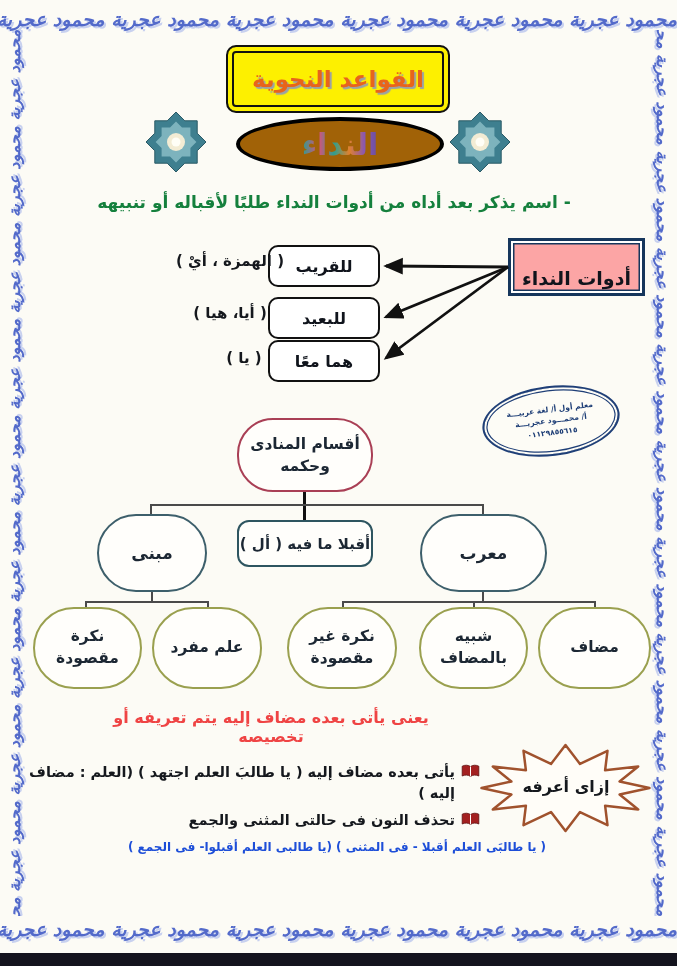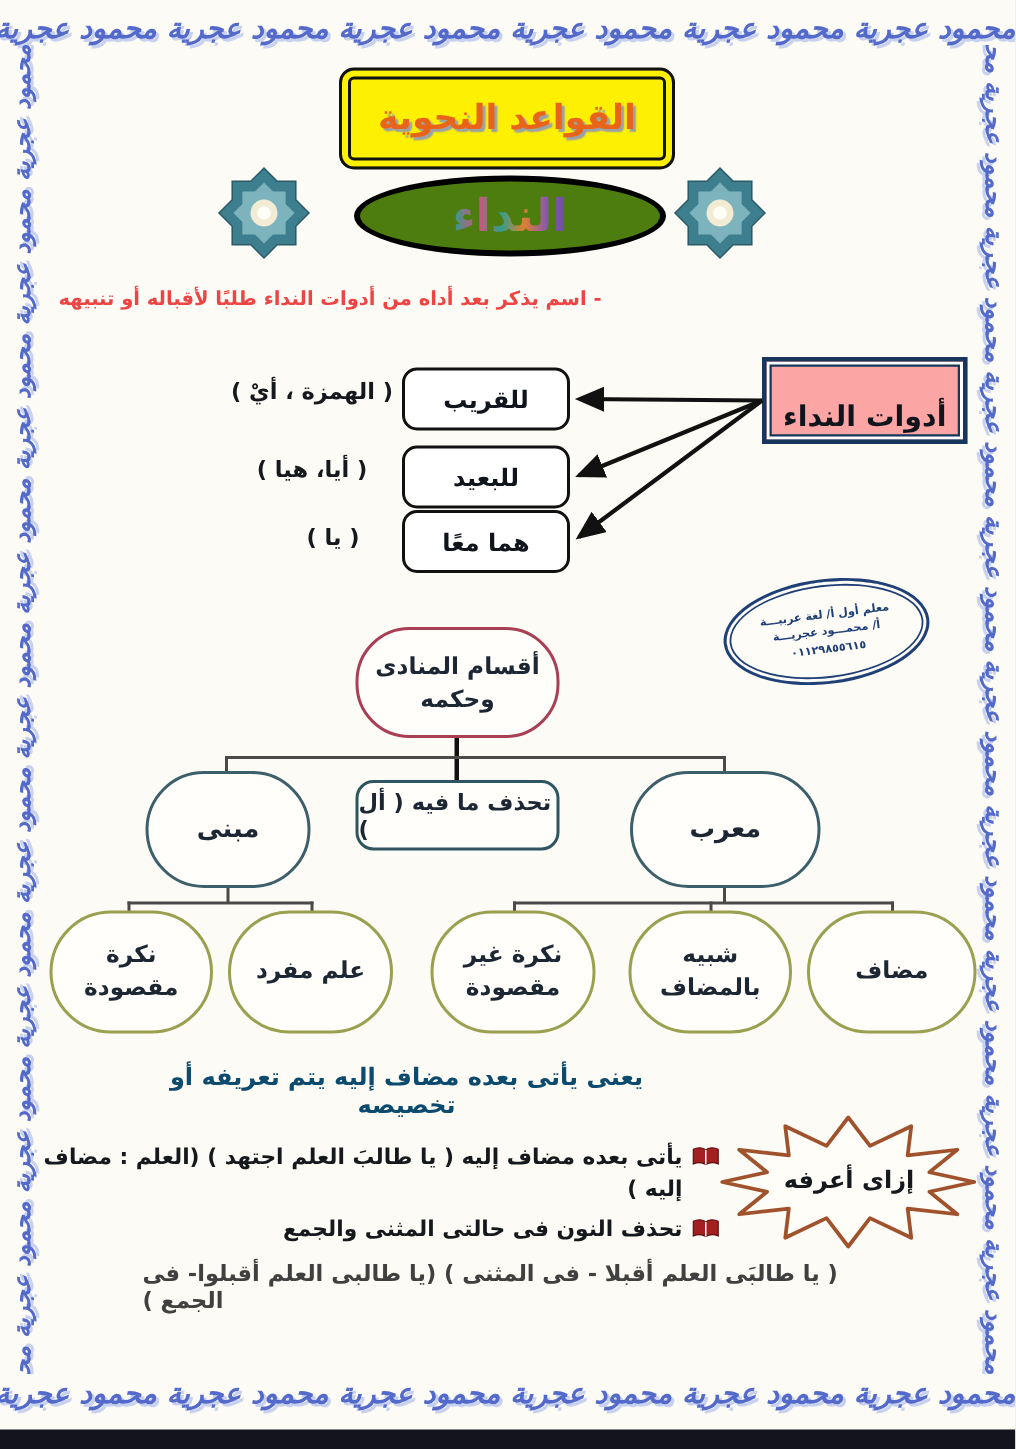--- a/index.html
+++ b/index.html
@@ -30,50 +30,50 @@
   }
   .banner-text { font-size:23px; font-weight:bold; color:var(--banner-text,#e8641b);
                  text-shadow:2px 2px 1px #9aa0a8; }
 
   .star-ornament { position:absolute; width:64px; height:64px; }
   .star-left  { left:144px; top:110px; }
   .star-right { left:448px; top:110px; }
 
   .title-oval {
     position:absolute; left:236px; top:117px; width:208px; height:54px;
-    border:4px solid #000; border-radius:50%; background:#4d7c0f;
+    border:4px solid #000; border-radius:50%; background:#a16207;
     display:flex; align-items:center; justify-content:center;
   }
   .title-word { font-size:30px; font-weight:bold; color:#7b4fa0; letter-spacing:6px; }
   @supports (-webkit-background-clip: text) {
     .title-word {
       background:linear-gradient(to left,#6a4fa0 0%,#8a57b0 18%,#e0812e 38%,#2e9e8e 58%,#d5527c 78%,#2e9e8e 100%);
       -webkit-background-clip:text; background-clip:text; color:transparent;
     }
   }
 
   
-  .intro-line { position:absolute; right:48px; top:192px; width:590px; text-align:left;
-                font-size:13px; font-weight:bold; color:#ef4444; }
+  .intro-line { position:absolute; right:48px; top:192px; width:590px; text-align:center;
+                font-size:17px; font-weight:bold; color:#15803d; }
 
   
   .adawat-box {
     position:absolute; left:508px; top:238px; width:137px; height:58px;
     background:#fca5a5; border:3px solid var(--accent-navy,#16365c);
     box-shadow: inset 0 0 0 2px #fff, inset 0 0 0 3.5px var(--accent-navy,#16365c);
     display:flex; align-items:flex-end; justify-content:center; padding-bottom:4px;
     font-size:19px; font-weight:bold; color:#10141c;
   }
   .tool-box {
     position:absolute; left:268px; width:112px; height:42px;
     background:#fff; border:2.5px solid #111; border-radius:10px;
     display:flex; align-items:center; justify-content:center;
     font-size:16px; font-weight:bold; color:#10141c;
   }
-  .tool-particles { position:absolute; text-align:center; font-size:15px; font-weight:bold; color:#15181d; }
+  .tool-particles { position:absolute; text-align:center; font-size:15px; font-weight:bold; color:#15181d;margin-left:22px; }
   .arrows-svg { position:absolute; left:378px; top:240px; width:134px; height:126px; }
 
   
   .stamp {
     position:absolute; left:482px; top:386px; width:138px; height:70px;
     border:2.5px solid #1f3f77; border-radius:50%;
     box-shadow: inset 0 0 0 2px #fdfcf6, inset 0 0 0 3.2px #1f3f77;
     transform:rotate(-7deg); background:#fdfcf6;
     display:flex; flex-direction:column; align-items:center; justify-content:center;
     color:#1f3f77; font-size:7.5px; font-weight:bold; line-height:1.55; text-align:center;
@@ -96,30 +96,30 @@
   .conn-thick { background:#111; }
 
   
   .badge {
     position:absolute; left:456px; top:699px; width:186px; height:38px;
     background:var(--badge-bg,#f8ef00); border:1.8px solid #111; border-radius:20px;
     display:flex; align-items:center; justify-content:center;
     font-size:16px; font-weight:bold; color:var(--badge-text,#136f1c);
   }
   .definition { position:absolute; left:92px; top:708px; width:358px; text-align:center;
-                font-size:16px; font-weight:bold; color:#0c4a6e; }
+                font-size:16px; font-weight:bold; color:#ef4444; }
   .burst-wrap { position:absolute; left:477px; top:742px; width:178px; height:92px; }
   .burst-label { position:absolute; inset:0; display:flex; align-items:center; justify-content:center;
                  font-size:16px; font-weight:bold; color:#15181d; padding-bottom:4px; }
   .points { position:absolute; left:28px; top:762px; width:452px; }
   .point { display:flex; align-items:flex-start; gap:6px; margin-bottom:5.5px;
            font-size:14.5px; font-weight:bold; color:#15181d; line-height:1.45; }
   .book-icon { flex:0 0 auto; margin-top:2px; }
-  .example-line { position:absolute; left:95px; top:840px; width:484px; text-align:left;
-                  font-size:15px; font-weight:bold; color:#404040; }
+  .example-line { position:absolute; left:95px; top:840px; width:484px; text-align:center;
+                  font-size:12px; font-weight:bold; color:#1d4ed8; }
 </style>
 </head>
 <body>
 
 <div class="page">
 
   <div class="wm wm-top">محمود عجرية  محمود عجرية  محمود عجرية  محمود عجرية  محمود عجرية  محمود عجرية  محمود عجرية  محمود عجرية  محمود عجرية  محمود عجرية  محمود عجرية  محمود عجرية</div>
   <div class="wm wm-bottom">محمود عجرية  محمود عجرية  محمود عجرية  محمود عجرية  محمود عجرية  محمود عجرية  محمود عجرية  محمود عجرية  محمود عجرية  محمود عجرية  محمود عجرية  محمود عجرية</div>
   <div class="wm wm-side wm-left">محمود عجرية  محمود عجرية  محمود عجرية  محمود عجرية  محمود عجرية  محمود عجرية  محمود عجرية  محمود عجرية  محمود عجرية  محمود عجرية  محمود عجرية  محمود عجرية  محمود عجرية  محمود عجرية</div>
   <div class="wm wm-side wm-right">محمود عجرية  محمود عجرية  محمود عجرية  محمود عجرية  محمود عجرية  محمود عجرية  محمود عجرية  محمود عجرية  محمود عجرية  محمود عجرية  محمود عجرية  محمود عجرية  محمود عجرية  محمود عجرية</div>
@@ -189,21 +189,21 @@
   <div class="conn" style="left:342px; top:601px; width:254px; height:2px;"></div>
   <div class="conn" style="left:342px; top:601px; width:2px; height:7px;"></div>
   <div class="conn" style="left:473px; top:601px; width:2px; height:7px;"></div>
   <div class="conn" style="left:594px; top:601px; width:2px; height:7px;"></div>
 
   <div class="node node-root">
     <span>أقسام المنادى</span>
     <span>وحكمه</span>
   </div>
   <div class="node node-l2 node-mabni">مبنى</div>
-  <div class="node node-mid">تحذف ما فيه ( أل )</div>
+  <div class="node node-mid">أقبلا ما فيه ( أل )</div>
   <div class="node node-l2 node-murab">معرب</div>
 
   <div class="node node-l3" style="left:33px; width:109px;">
     <span>نكرة</span>
     <span>مقصودة</span>
   </div>
   <div class="node node-l3" style="left:152px; width:110px;">علم مفرد</div>
   <div class="node node-l3" style="left:287px; width:110px;">
     <span>نكرة غير</span>
     <span>مقصودة</span>

